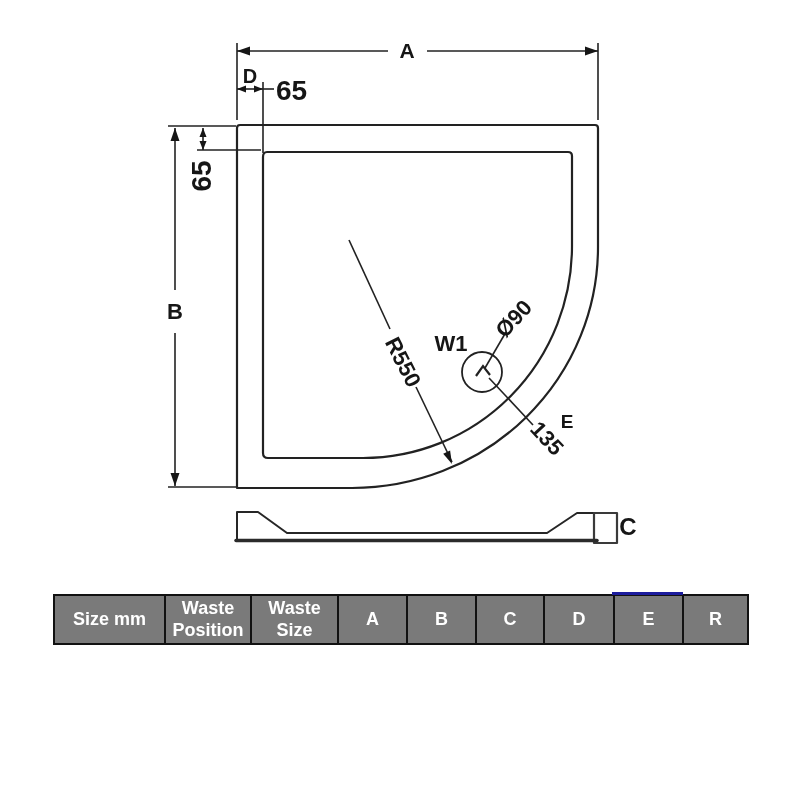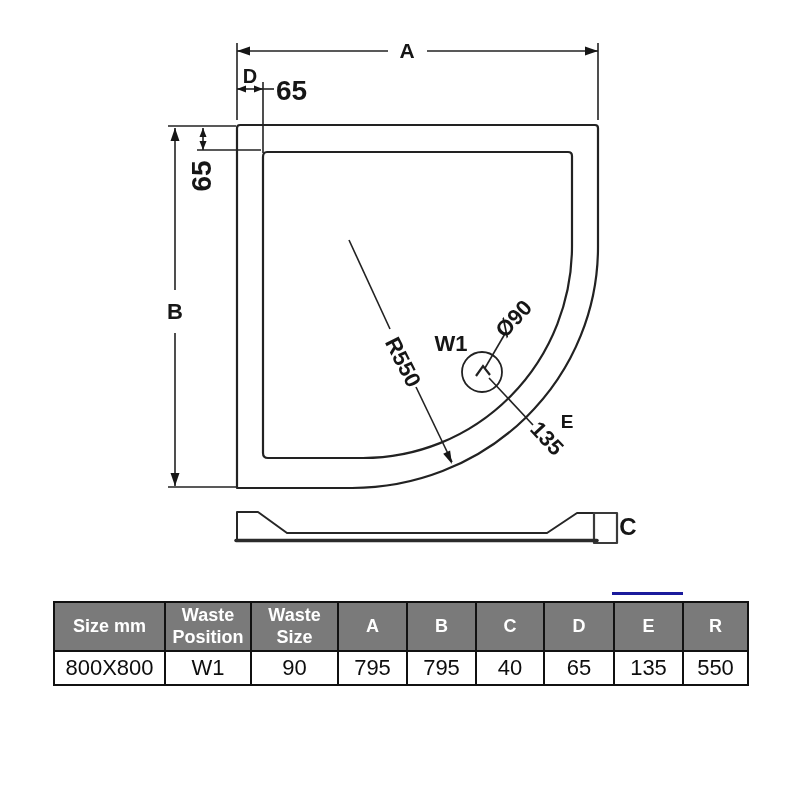--- a/index.html
+++ b/index.html
@@ -10,21 +10,20 @@
   svg text {
     font-family:"Liberation Sans", sans-serif;
     fill:#161616;
   }
   .drawing { position:absolute; left:0; top:0; }
 
   table.spec {
     position:absolute; left:53px; top:594px;
     border-collapse:collapse; table-layout:fixed;
     background:#fff;
-    margin-top:7px;
   }
   table.spec th, table.spec td {
     border:2px solid #111; text-align:center; vertical-align:middle;
     padding:0; overflow:hidden;
   }
   table.spec thead th {
     background:#7a7a7a; color:#ffffff;
     font-size:18px; font-weight:bold; line-height:1.18; height:47px;
   }
   table.spec td {
@@ -135,26 +134,15 @@
         <th>Waste Size</th>
         <th>A</th>
         <th>B</th>
         <th>C</th>
         <th>D</th>
         <th>E</th>
         <th>R</th>
       </tr>
     </thead>
     <tbody>
-      <tr>
-        <td>800X800</td>
-        <td>W1</td>
-        <td>90</td>
-        <td>795</td>
-        <td>795</td>
-        <td>40</td>
-        <td>65</td>
-        <td>135</td>
-        <td>550</td>
-      </tr>
     </tbody>
   </table>
 </div>
 
 </body></html>

